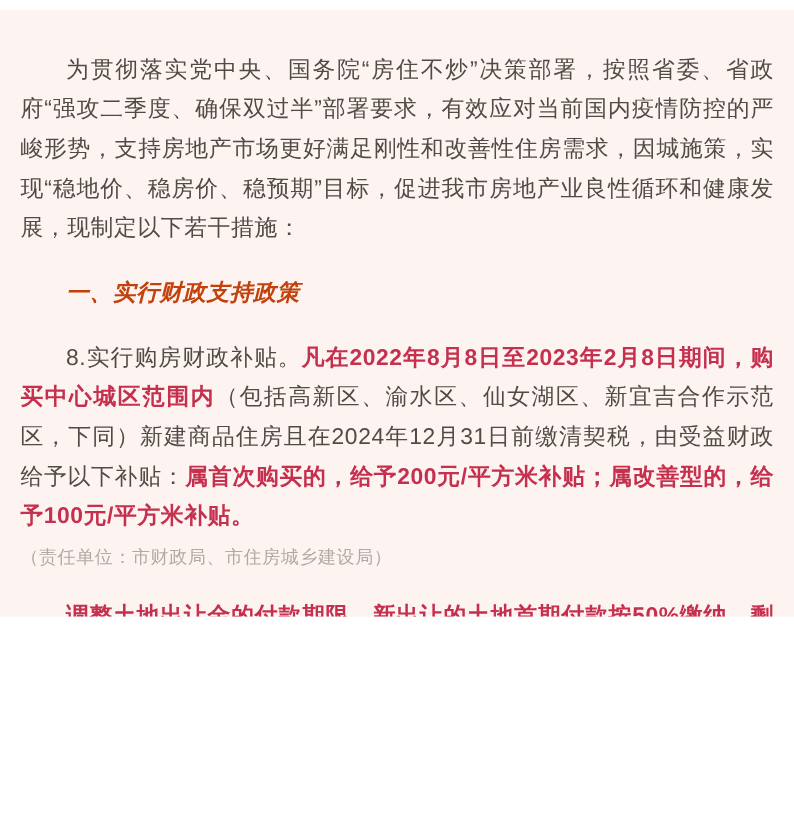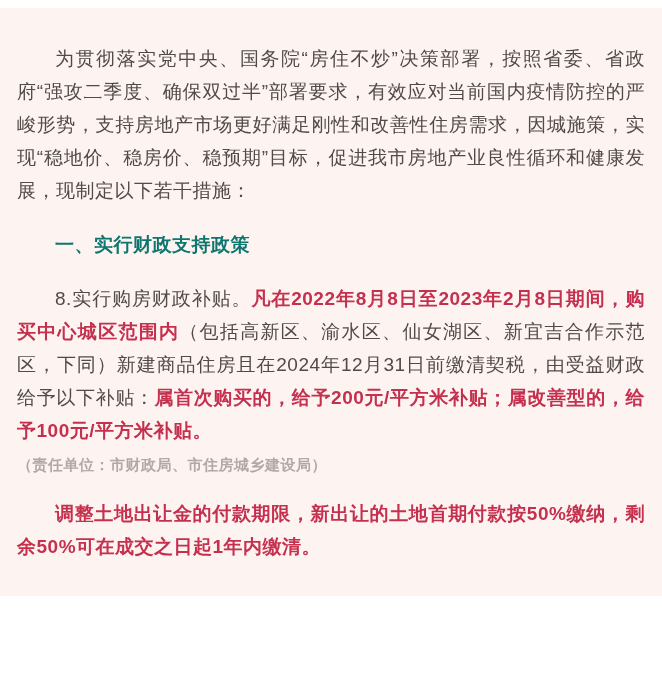--- a/index.html
+++ b/index.html
@@ -3,21 +3,21 @@
 <meta charset="utf-8">
 <style>
   html, body {
     margin: 0;
     padding: 0;
     background: #ffffff;
     font-family: "Liberation Sans", "DejaVu Sans", sans-serif;
   }
   .page {
     width: 662px;
-    height: 596px;
+    height: 514px;
     background: #ffffff;
     overflow: hidden;
   }
   .top-strip {
     height: 8px;
     background: #ffffff;
   }
   .content {
     box-sizing: border-box;
     min-height: 690px;
@@ -30,40 +30,40 @@
     text-align: justify;
   }
   .para {
     margin: 0 0 21px 0;
     text-indent: 2em;
   }
   .heading {
     margin: 0 0 21px 0;
     text-indent: 2em;
     font-weight: bold;
-    color: #0f766e;
+    color: #c2410c;
+    font-style: italic;
   }
   .accent {
     color: #c5304e;
     font-weight: bold;
   }
   .accent-para {
     margin: 0 0 26px 0;
     text-indent: 2em;
     color: #c5304e;
     font-weight: bold;
   }
   .note {
     margin: -14px 0 21px 0;
     text-indent: 0;
     font-size: 15px;
     line-height: 22px;
     color: #b3a9a4;
     letter-spacing: 0.5px;
-    font-weight: bold;
   }
 </style>
 </head>
 <body>
 
 <div class="page">
   <div class="top-strip"></div>
   <div class="content">
 
     <p class="para">为贯彻落实党中央、国务院“房住不炒”决策部署，按照省委、省政府“强攻二季度、确保双过半”部署要求，有效应对当前国内疫情防控的严峻形势，支持房地产市场更好满足刚性和改善性住房需求，因城施策，实现“稳地价、稳房价、稳预期”目标，促进我市房地产业良性循环和健康发展，现制定以下若干措施：</p>

